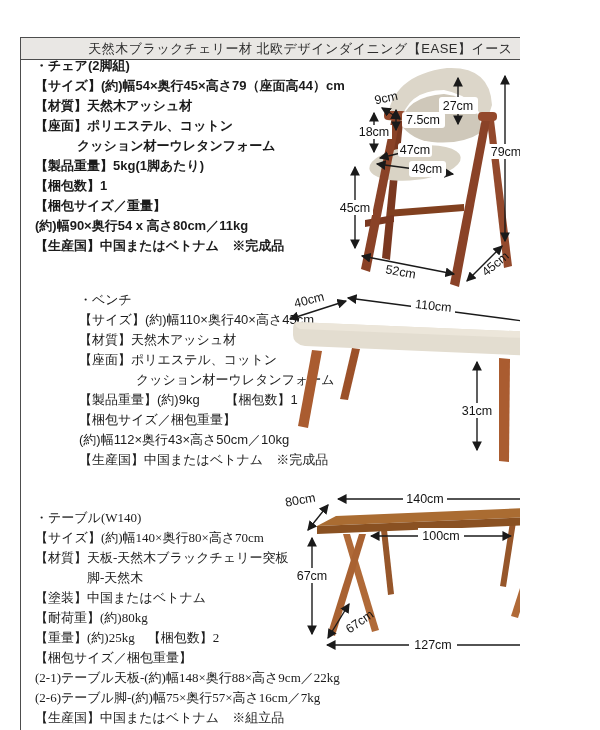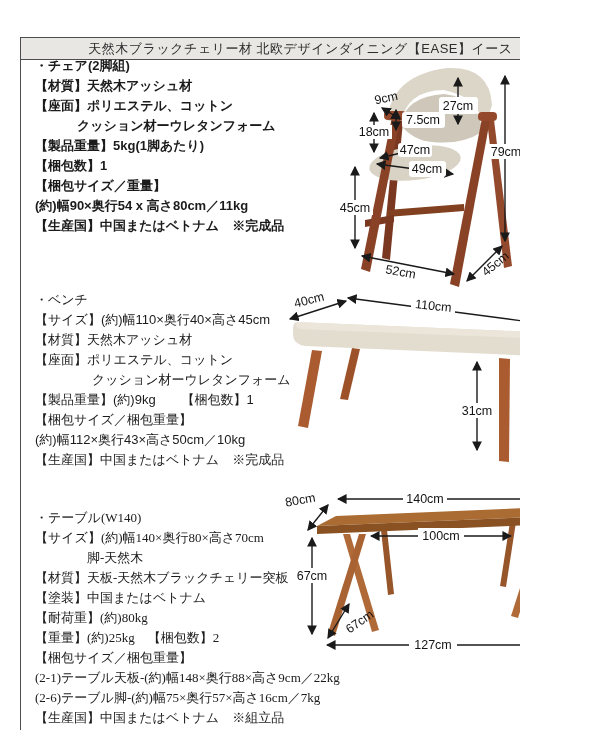--- a/index.html
+++ b/index.html
@@ -27,20 +27,21 @@
 
   <div class="vline" style="left:20px;"></div>
   <div class="vline" style="left:579px;"></div>
 
   <div class="header">
     <span class="title">天然木ブラックチェリー材 北欧デザインダイニング【EASE】イース</span>
   </div>
 
   <div class="specs" style="top:56px;font-weight:bold;">
     <div class="line">・チェア(2脚組)</div>
+    <div class="line">【サイズ】(約)幅54×奥行45×高さ79（座面高44）cm</div>
     <div class="line">【材質】天然木アッシュ材</div>
     <div class="line">【座面】ポリエステル、コットン</div>
     <div class="line ind42">クッション材ーウレタンフォーム</div>
     <div class="line">【製品重量】5kg(1脚あたり)</div>
     <div class="line">【梱包数】1</div>
     <div class="line">【梱包サイズ／重量】</div>
     <div class="line">(約)幅90×奥行54 x 高さ80cm／11kg</div>
     <div class="line">【生産国】中国またはベトナム　※完成品</div>
   </div>
 
@@ -98,21 +99,21 @@
       <text x="23" y="152" text-anchor="middle">45cm</text>
 
       <line class="dim" x1="30" y1="196" x2="122" y2="214" marker-start="url(#ahc)" marker-end="url(#ahc)"></line>
       <text x="68" y="216" text-anchor="middle" transform="rotate(10 68 216)">52cm</text>
 
       <line class="dim" x1="135" y1="221" x2="170" y2="186" marker-start="url(#ahc)" marker-end="url(#ahc)"></line>
       <text x="166" y="207" text-anchor="middle" transform="rotate(-40 166 207)">45cm</text>
     </g>
   </svg>
 
-  <div class="specs" style="top:290px;">
+  <div class="specs" style="top:290px;margin-left:44px;">
     <div class="line">・ベンチ</div>
     <div class="line">【サイズ】(約)幅110×奥行40×高さ45cm</div>
     <div class="line">【材質】天然木アッシュ材</div>
     <div class="line">【座面】ポリエステル、コットン</div>
     <div class="line ind57">クッション材ーウレタンフォーム</div>
     <div class="line">【製品重量】(約)9kg　　【梱包数】1</div>
     <div class="line">【梱包サイズ／梱包重量】</div>
     <div class="line">(約)幅112×奥行43×高さ50cm／10kg</div>
     <div class="line">【生産国】中国またはベトナム　※完成品</div>
   </div>
@@ -145,22 +146,22 @@
 
       <line class="dim" x1="197" y1="74" x2="197" y2="162" marker-start="url(#ahb)" marker-end="url(#ahb)"></line>
       <rect class="chip" x="179" y="115" width="36" height="15"></rect>
       <text x="197" y="127" text-anchor="middle">31cm</text>
     </g>
   </svg>
 
   <div class="specs" style="top:508px;font-family:Liberation Serif, serif;">
     <div class="line">・テーブル(W140)</div>
     <div class="line">【サイズ】(約)幅140×奥行80×高さ70cm</div>
+    <div class="line">【材質】天板-天然木ブラックチェリー突板</div>
     <div class="line ind52">脚-天然木</div>
-    <div class="line">【材質】天板-天然木ブラックチェリー突板</div>
     <div class="line">【塗装】中国またはベトナム</div>
     <div class="line">【耐荷重】(約)80kg</div>
     <div class="line">【重量】(約)25kg　【梱包数】2</div>
     <div class="line">【梱包サイズ／梱包重量】</div>
     <div class="line">(2-1)テーブル天板-(約)幅148×奥行88×高さ9cm／22kg</div>
     <div class="line">(2-6)テーブル脚-(約)幅75×奥行57×高さ16cm／7kg</div>
     <div class="line">【生産国】中国またはベトナム　※組立品</div>
   </div>
 
   <svg class="fig" style="left:283px;top:488px;" width="317" height="172" viewBox="0 0 317 172">

